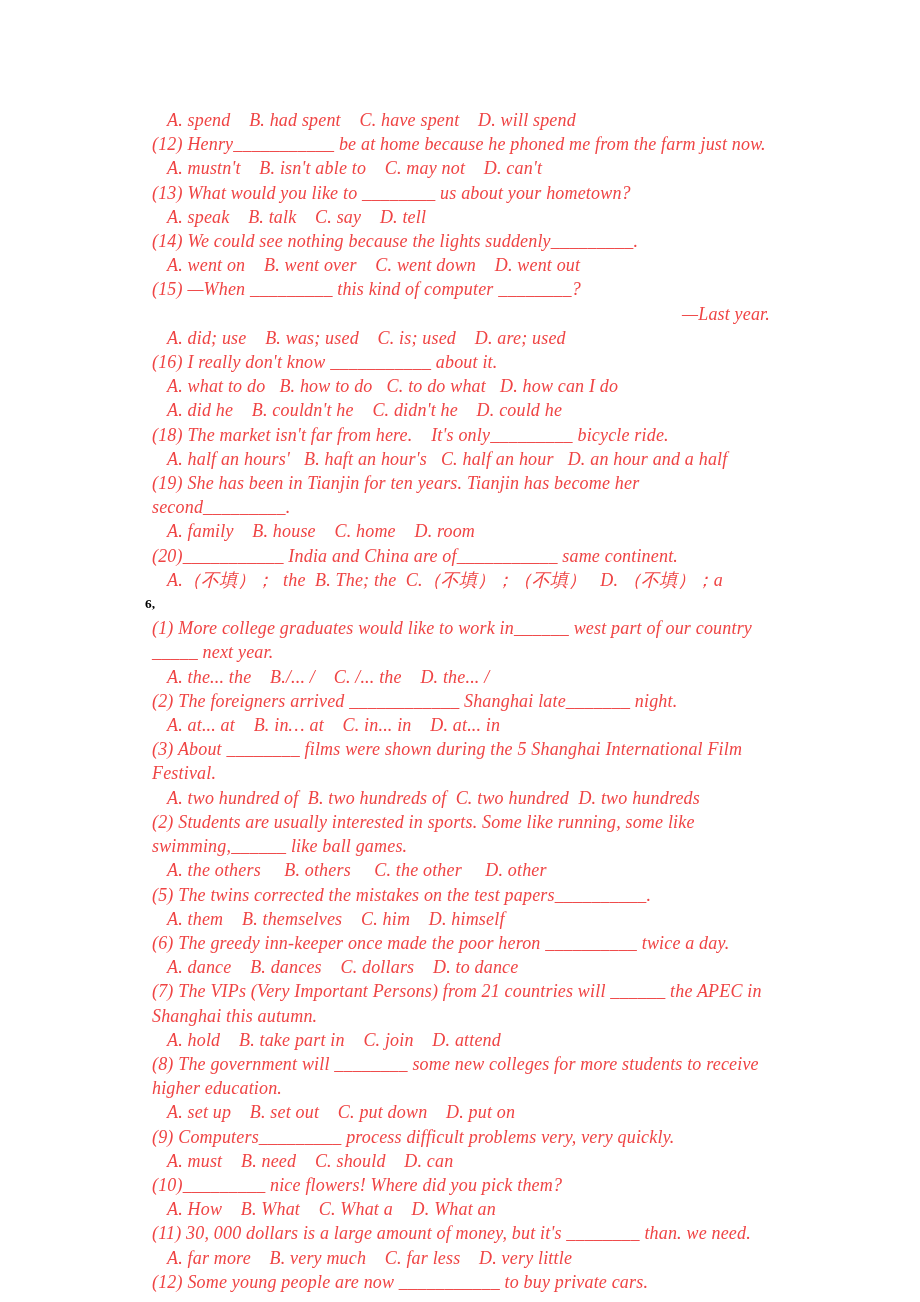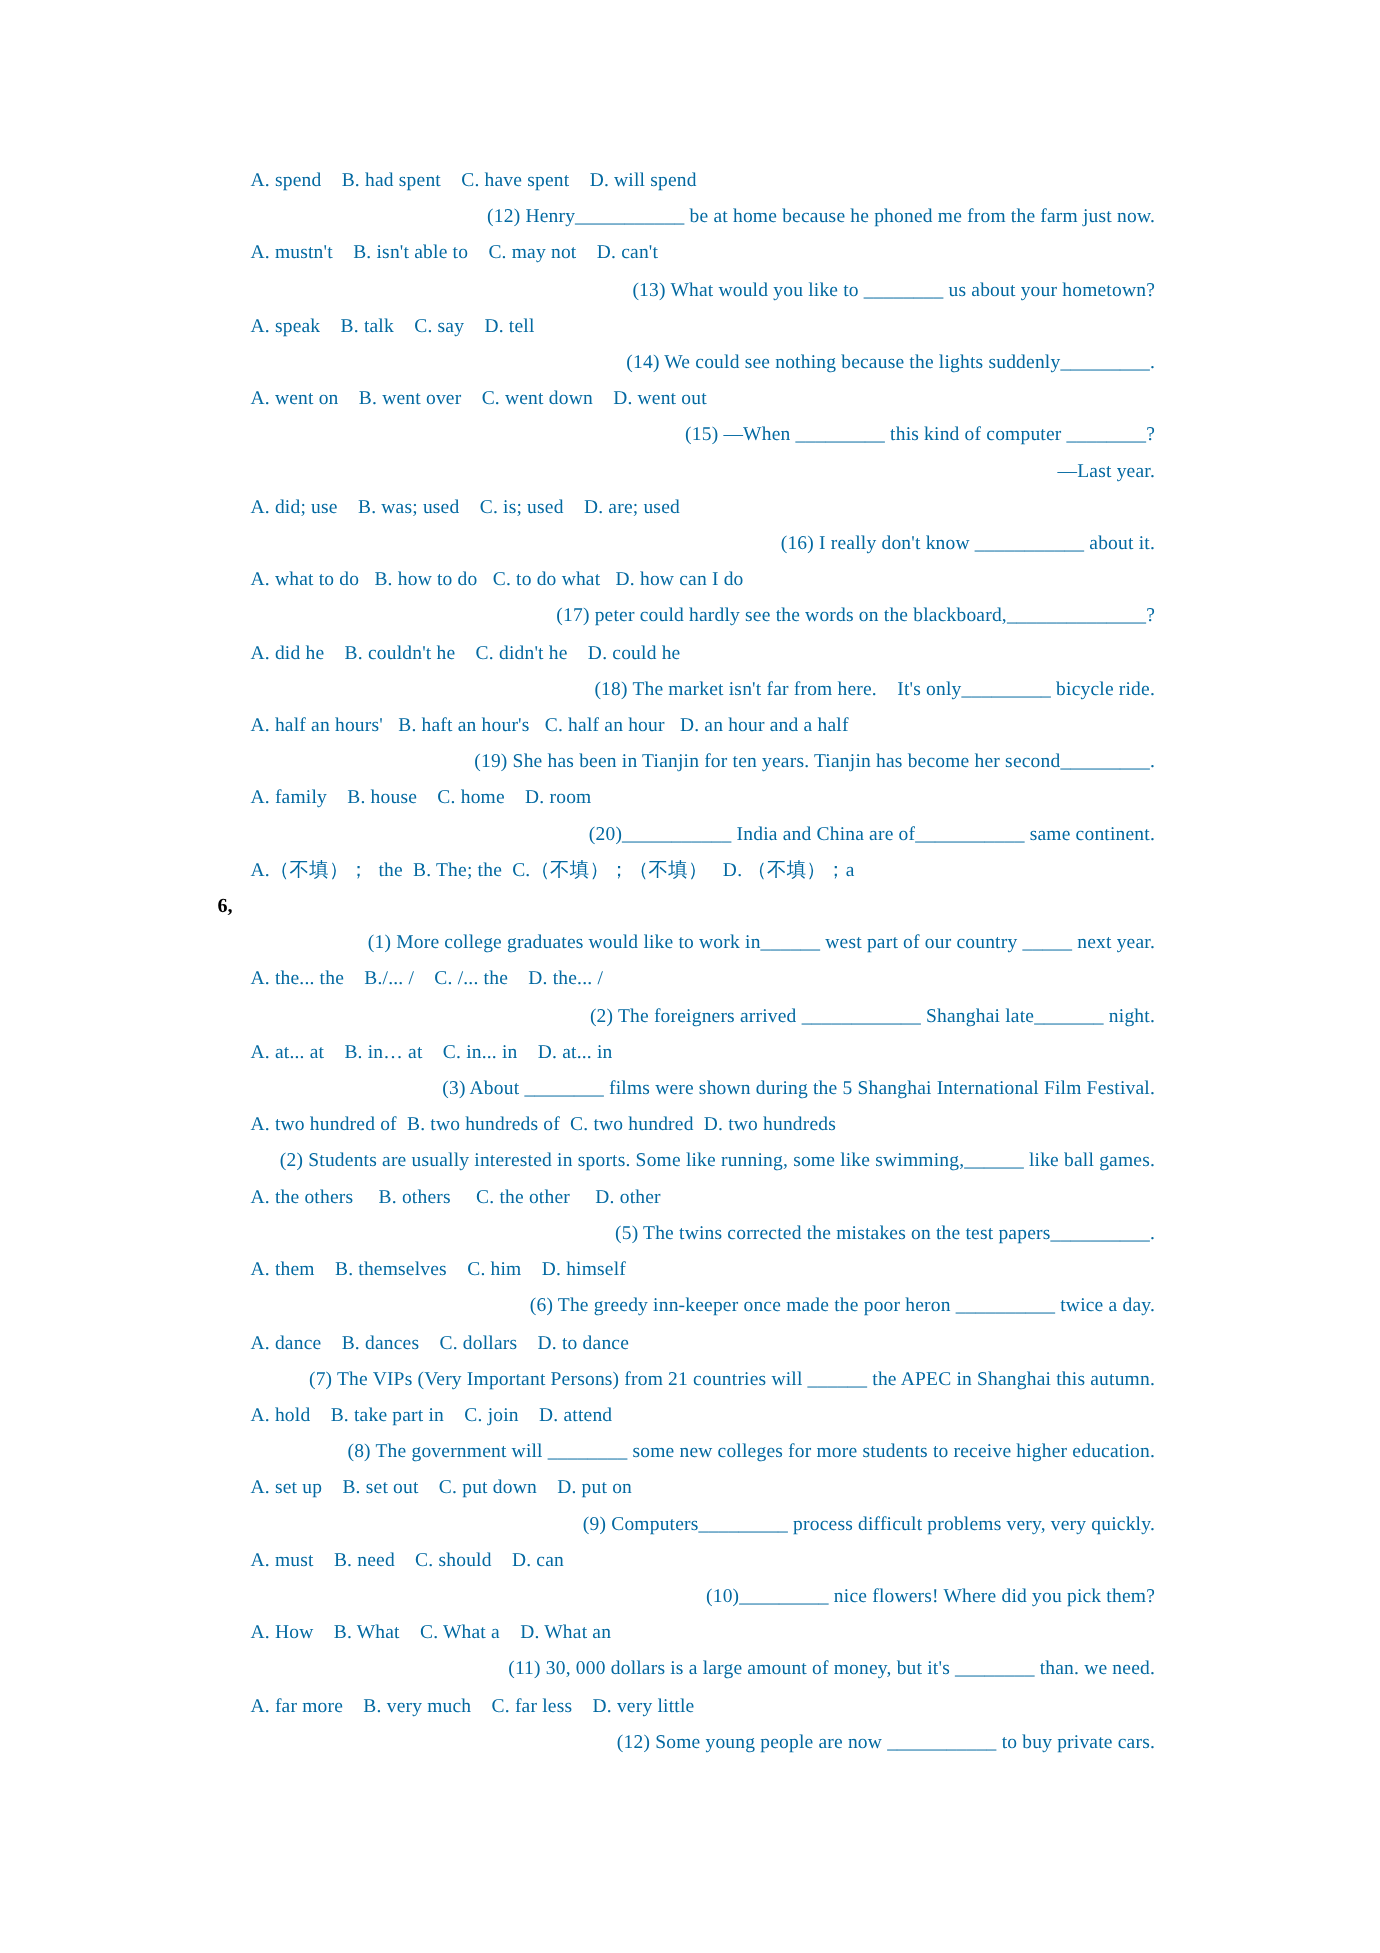--- a/index.html
+++ b/index.html
@@ -19,30 +19,30 @@
   #page {
     position: absolute;
     left: 0;
     top: 0;
     width: 920px;
     height: 1302px;
     box-sizing: border-box;
     padding: 108px 150px 0 145px;
   }
   .line {
-    font-size: 13px;
+    font-size: 18px;
     line-height: 24.2px;
     white-space: pre-wrap;
-    color: #0369a1;
+    color: #ef4444;
     letter-spacing: 0.01em;
+    font-style: italic;
   }
   
   .q {
     margin-left: 7px;
-    text-align: right;
   }
   
   .opt {
     margin-left: 22px;
   }
   
   .cont {
     margin-left: 22px;
     text-align: right;
   }
@@ -65,21 +65,20 @@
       <div class="line opt">A. mustn't    B. isn't able to    C. may not    D. can't</div>
       <div class="line q">(13) What would you like to ________ us about your hometown?</div>
       <div class="line opt">A. speak    B. talk    C. say    D. tell</div>
       <div class="line q">(14) We could see nothing because the lights suddenly_________.</div>
       <div class="line opt">A. went on    B. went over    C. went down    D. went out</div>
       <div class="line q">(15) —When _________ this kind of computer ________?</div>
       <div class="line cont">—Last year.</div>
       <div class="line opt">A. did; use    B. was; used    C. is; used    D. are; used</div>
       <div class="line q">(16) I really don't know ___________ about it.</div>
       <div class="line opt">A. what to do   B. how to do   C. to do what   D. how can I do</div>
-      <div class="line q">(17) peter could hardly see the words on the blackboard,______________?</div>
       <div class="line opt">A. did he    B. couldn't he    C. didn't he    D. could he</div>
       <div class="line q">(18) The market isn't far from here.    It's only_________ bicycle ride.</div>
       <div class="line opt">A. half an hours'   B. haft an hour's   C. half an hour   D. an hour and a half</div>
       <div class="line q">(19) She has been in Tianjin for ten years. Tianjin has become her second_________.</div>
       <div class="line opt">A. family    B. house    C. home    D. room</div>
       <div class="line q">(20)___________ India and China are of___________ same continent.</div>
       <div class="line opt">A.（不填）；  the  B. The; the  C.（不填）；（不填）   D. （不填）；a</div>
       <div class="section-head">6,</div>
       <div class="line q">(1) More college graduates would like to work in______ west part of our country _____ next year.</div>
       <div class="line opt">A. the... the    B./... /    C. /... the    D. the... /</div>

